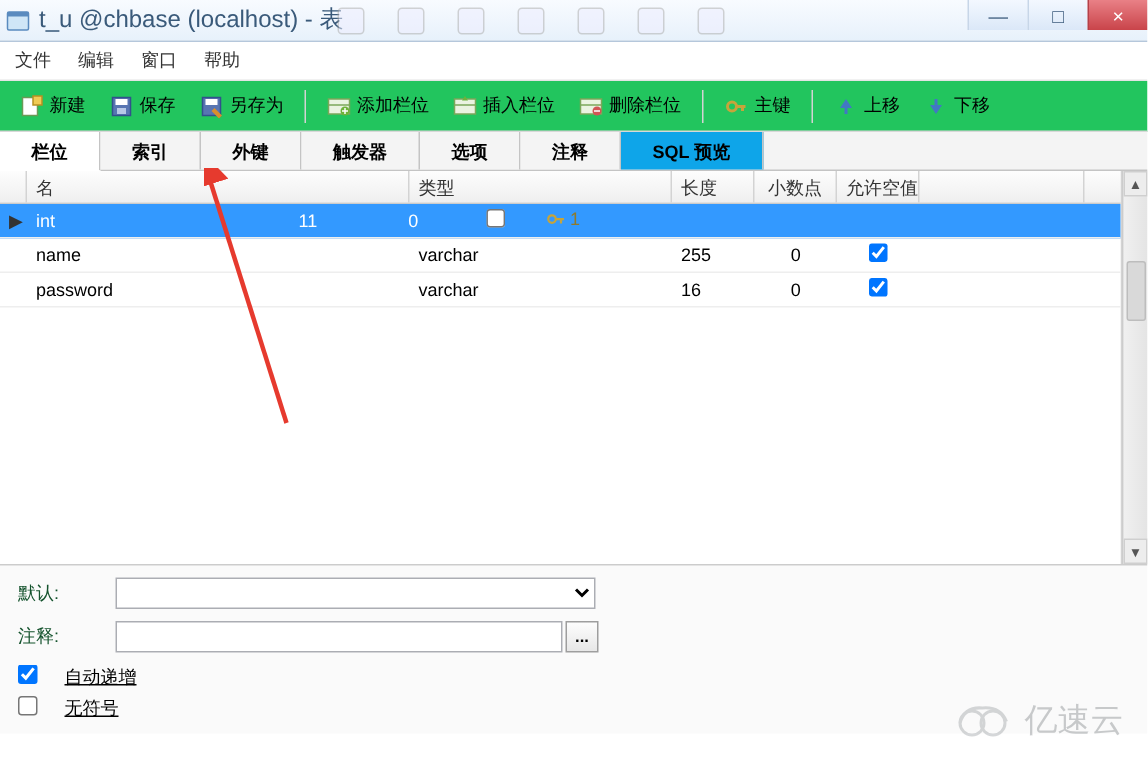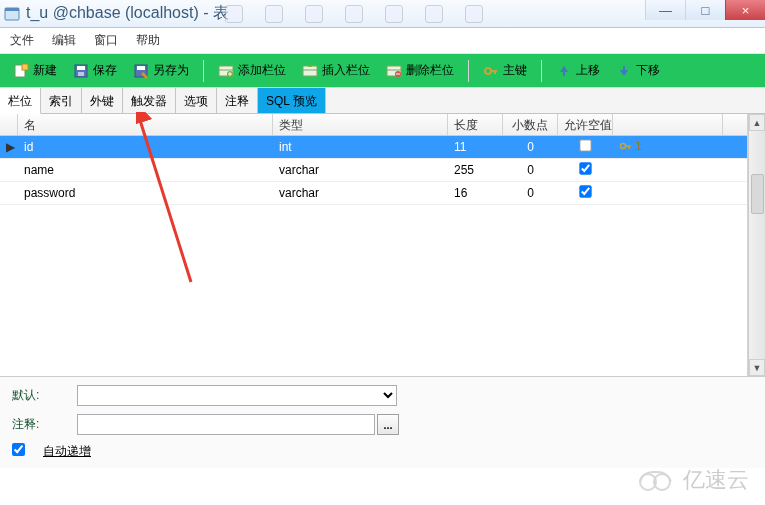--- a/index.html
+++ b/index.html
@@ -13,21 +13,21 @@
   .winbtn.close { background: linear-gradient(#e98086,#c9444a); color: #fff; border-left:1px solid #b54048;}
   .topicons { position: absolute; left: 225px; top: 5px; display: flex; gap: 22px; opacity:0.5;}
   .topicons span{ width:18px; height:18px; border:1px solid #aaa; border-radius:3px; background:#eef;}
   .menubar { height: 26px; background: #fff; display: flex; align-items: center; gap: 18px; padding: 0 10px; border-bottom: 1px solid #e4e4e4; }
   .menubar span { color: #333; cursor: default; }
   .toolbar { height: 34px; background: #22c55e; border-bottom: 1px solid #d8d8d8; display: flex; align-items: center; padding: 0 6px; gap: 2px; }
   .tbtn { display: flex; align-items: center; gap: 4px; padding: 3px 6px; border: 1px solid transparent; border-radius: 2px; cursor: default; }
   .icon16 { width: 16px; height: 16px; display: inline-block; }
   .sep { width: 1px; height: 22px; background: #d3d3d3; margin: 0 5px; }
   .tabs { height: 26px; background: #f4f4f4; border-bottom: 1px solid #c4c4c4; display: flex; }
-  .tab { padding: 5px 8px; border-right: 1px solid #c4c4c4; cursor: default; background: #f4f4f4; position:relative;}
+  .tab { padding: 5px 21px; border-right: 1px solid #c4c4c4; cursor: default; background: #f4f4f4; position:relative;font-weight:bold;}
   .tab.active { background: #fff; border-bottom: 1px solid #fff; margin-bottom: -1px; }
   .tab.sql { background: #0ea5e9; }
   .tablepane { position: relative; height: 263px; border-bottom: 1px solid #ccc; display:flex;}
   .tablewrap{flex:1; display:flex; flex-direction:column; border-right:1px solid #d3d3d3;}
   .thead { height: 22px; background: linear-gradient(#fdfdfd,#efefef); border-bottom: 1px solid #ccc; display: flex; }
   .th { border-right: 1px solid #d3d3d3; padding: 3px 6px; color: #333; overflow:hidden; white-space:nowrap;}
   .c-ptr{width:18px;}
   .c-name{width:255px;} .c-type{width:175px;} .c-len{width:55px;} .c-dec{width:55px;text-align:center;} .c-null{width:55px; text-align:center;} .c-meta{width:110px;}
   .tr { height: 23px; display: flex; align-items: center; border-bottom: 1px solid #eee;}
   .td { padding: 2px 6px; white-space:nowrap; overflow:hidden;}
@@ -198,21 +198,20 @@
     <div class="th c-name">名</div>
     <div class="th c-type">类型</div>
     <div class="th c-len">长度</div>
     <div class="th c-dec">小数点</div>
     <div class="th c-null">允许空值 (</div>
     <div class="th c-meta"></div>
   </div>
   <div class="tbody">
     <div class="tr sel">
       <div class="td c-ptr">▶</div>
-      <div class="td c-name">id</div>
       <div class="td c-type">int</div>
       <div class="td c-len">11</div>
       <div class="td c-dec">0</div>
       <div class="td c-null"><input type="checkbox" style=""></div>
       <div class="td c-meta"><span class="key-icon">
               <svg width="14" height="14">
                 <circle cx="4" cy="7" r="2.5" fill="none" stroke="#c6a43b" stroke-width="1.5"></circle>
                 <line x1="6" y1="7" x2="12" y2="7" stroke="#c6a43b" stroke-width="1.5"></line>
                 <line x1="10" y1="7" x2="10" y2="10" stroke="#c6a43b" stroke-width="1.5"></line>
               </svg>
@@ -253,20 +252,24 @@
   </div>
   <div class="frow">
     <label>注释:</label>
     <input type="text" style="">
     <div class="dotbtn">...</div>
   </div>
   <div class="chkrow">
     <input type="checkbox" checked="" style="">
     <span>自动递增</span>
   </div>
+  <div class="chkrow">
+    <input type="checkbox" style="">
+    <span>无符号</span>
+  </div>
 </div>
 
 <svg class="arrow-annot" width="80" height="180">
   <defs>
       <marker id="ah" markerWidth="8" markerHeight="8" refX="2" refY="4" orient="auto">
         <path d="M0,0 L8,4 L0,8 Z" fill="#e63a2e"></path>
       </marker>
     </defs>
   <line x1="55" y1="170" x2="3" y2="5" stroke="#e63a2e" stroke-width="3" marker-end="url(#ah)"></line>
 </svg>

